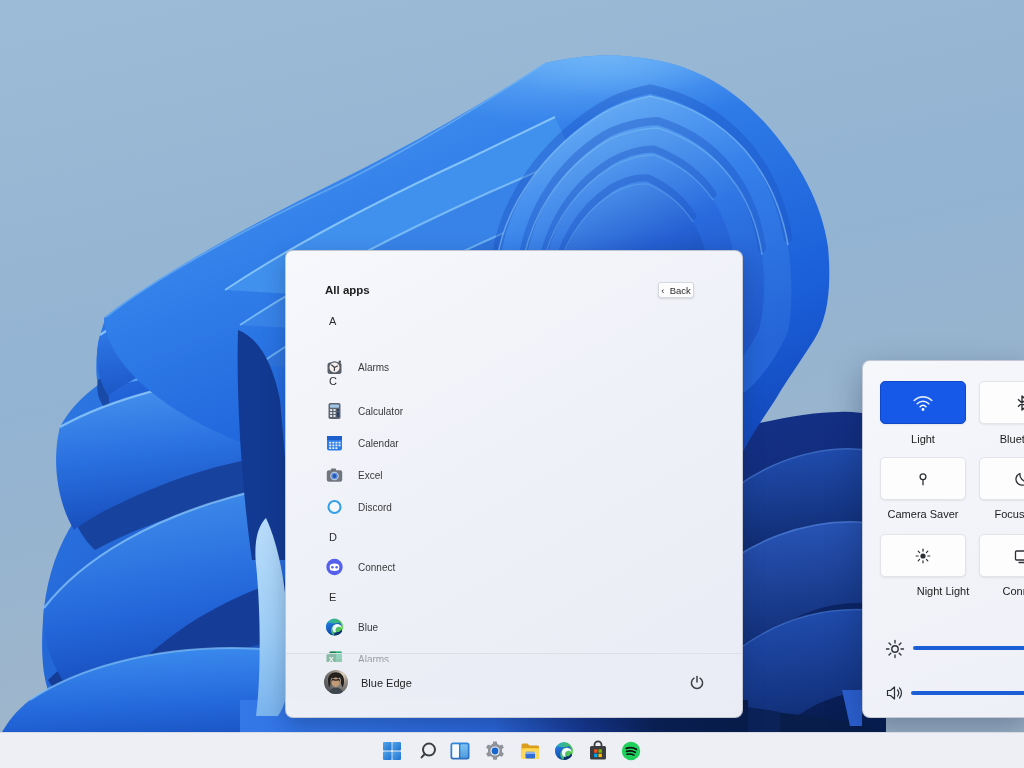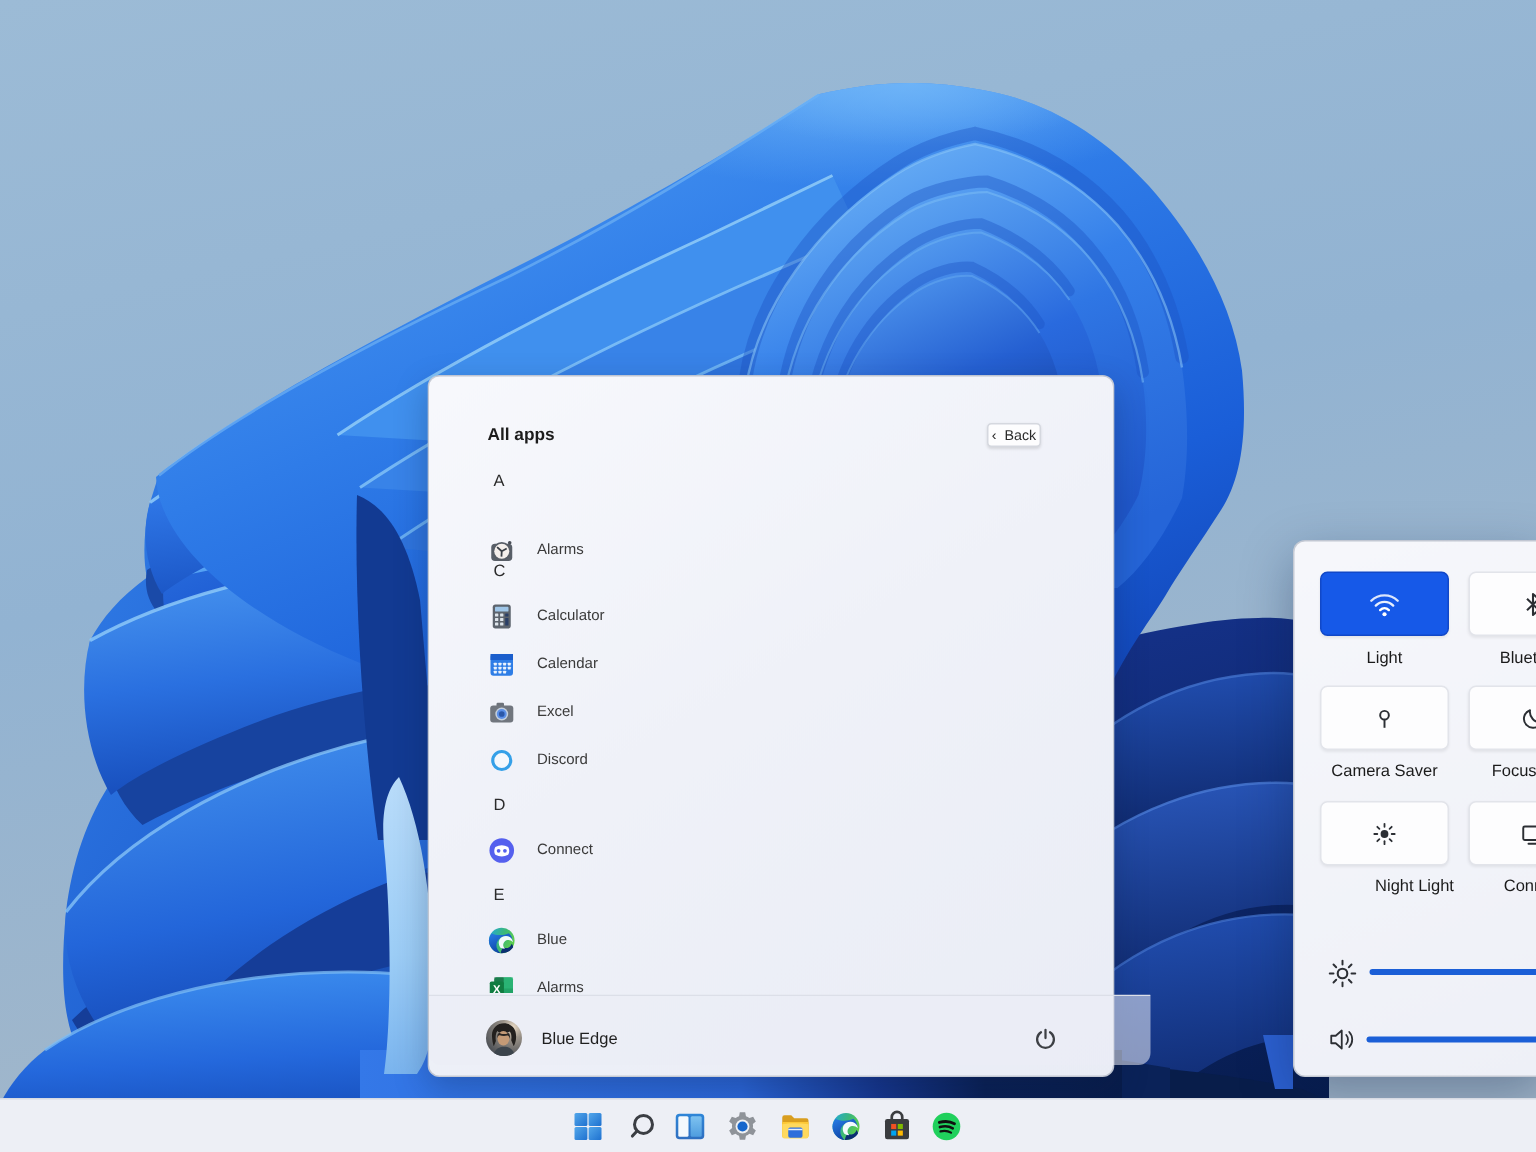--- a/index.html
+++ b/index.html
@@ -8,21 +8,21 @@
 
 .menu{position:absolute;left:285px;top:250px;width:458px;height:468px;border-radius:8px;
 background:linear-gradient(150deg,#f7f8fc 0%,#eff1f8 45%,#e9ecf5 100%);
 border:1px solid rgba(110,120,140,0.35);box-shadow:0 8px 22px rgba(10,30,70,0.28);box-sizing:border-box;}
 .menu .hd{position:absolute;left:39px;top:283px;font-size:11.5px;font-weight:bold;color:#1c1c1c;top:33px;}
 .backbtn{position:absolute;left:372px;top:31px;width:36px;height:16px;border-radius:3px;background:#fdfdfe;border:1px solid #d5d8df;box-shadow:0 1px 2px rgba(0,0,0,0.12);font-size:9.5px;color:#2b2b2b;text-align:center;line-height:15px;box-sizing:border-box;}
 .letter{position:absolute;left:43px;font-size:11px;color:#2b2b2b;transform:translateY(-50%);}
 .row{position:absolute;left:39px;height:20px;}
 .row svg{position:absolute;left:0;top:50%;transform:translateY(-50%);}
 .row .lb{position:absolute;left:33px;top:50%;transform:translateY(-50%);font-size:10px;color:#3a3a3a;white-space:nowrap;}
-.mbar{position:absolute;left:0;bottom:7px;width:100%;height:46px;border-top:1px solid #dcdfe8;background:rgba(235,237,245,0.55);border-radius:0 0 8px 8px;padding-left:25px;}
+.mbar{position:absolute;left:0;bottom:17px;width:100%;height:46px;border-top:1px solid #dcdfe8;background:rgba(235,237,245,0.55);border-radius:0 0 8px 8px;}
 .qs{position:absolute;left:862px;top:360px;width:170px;height:358px;border-radius:8px;
 background:linear-gradient(160deg,#f6f7fb,#eef0f7);border:1px solid rgba(110,120,140,0.35);box-shadow:0 12px 34px rgba(10,30,70,0.35);box-sizing:border-box;}
 .tile{position:absolute;width:86px;height:43px;border-radius:5px;background:#fdfdfe;border:1px solid #e2e4ea;box-shadow:0 1px 2px rgba(0,0,0,0.07);box-sizing:border-box;}
 .tile.blue{background:#1659e8;border-color:#1148c8;}
 .tlb{position:absolute;font-size:11px;color:#1b1b1b;transform:translate(-50%,-50%);white-space:nowrap;}
 .tbar{position:absolute;left:0;top:732px;width:1024px;height:36px;background:#edeff5;border-top:1px solid rgba(200,205,215,0.6);box-sizing:border-box;}
 .ti{position:absolute;top:50%;transform:translate(-50%,-50%);}
 </style>
 </head>
 <body>

